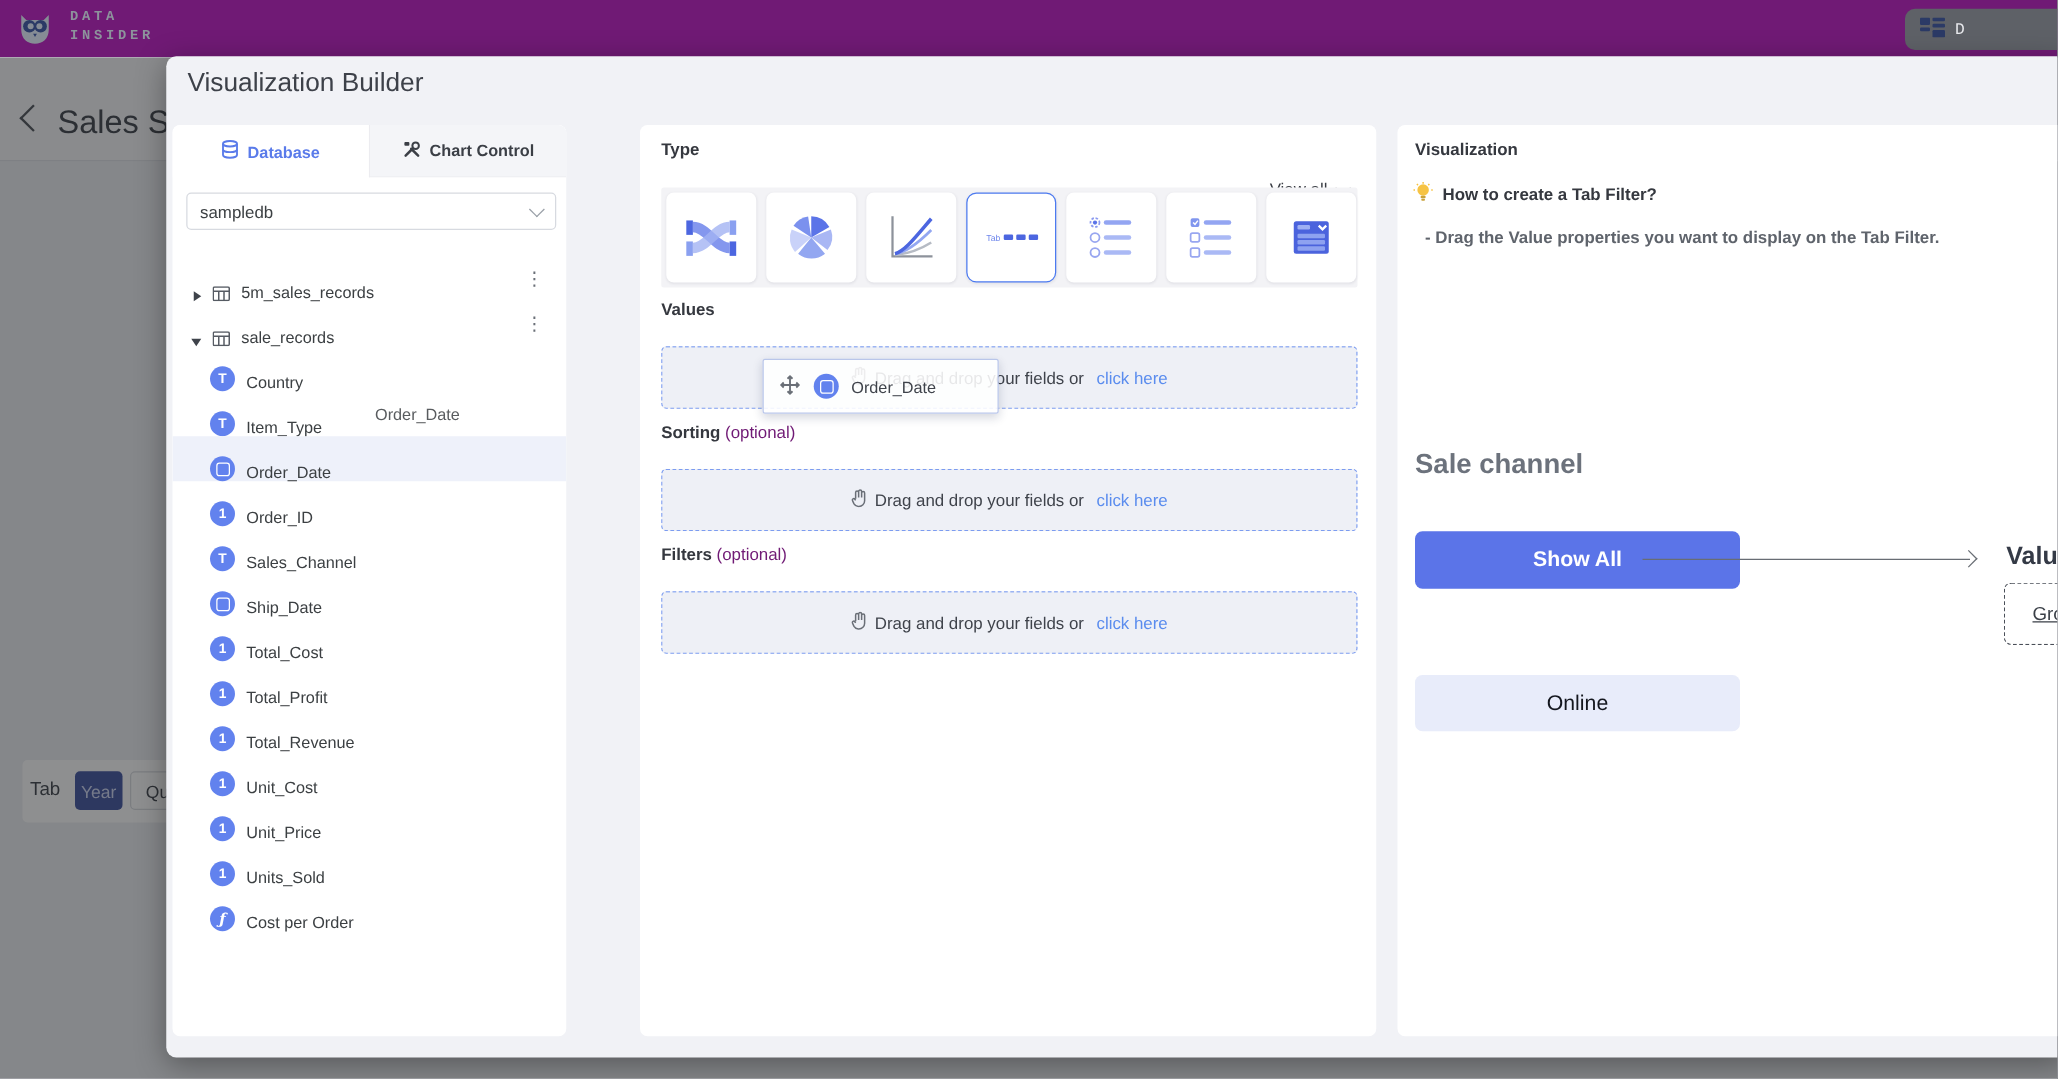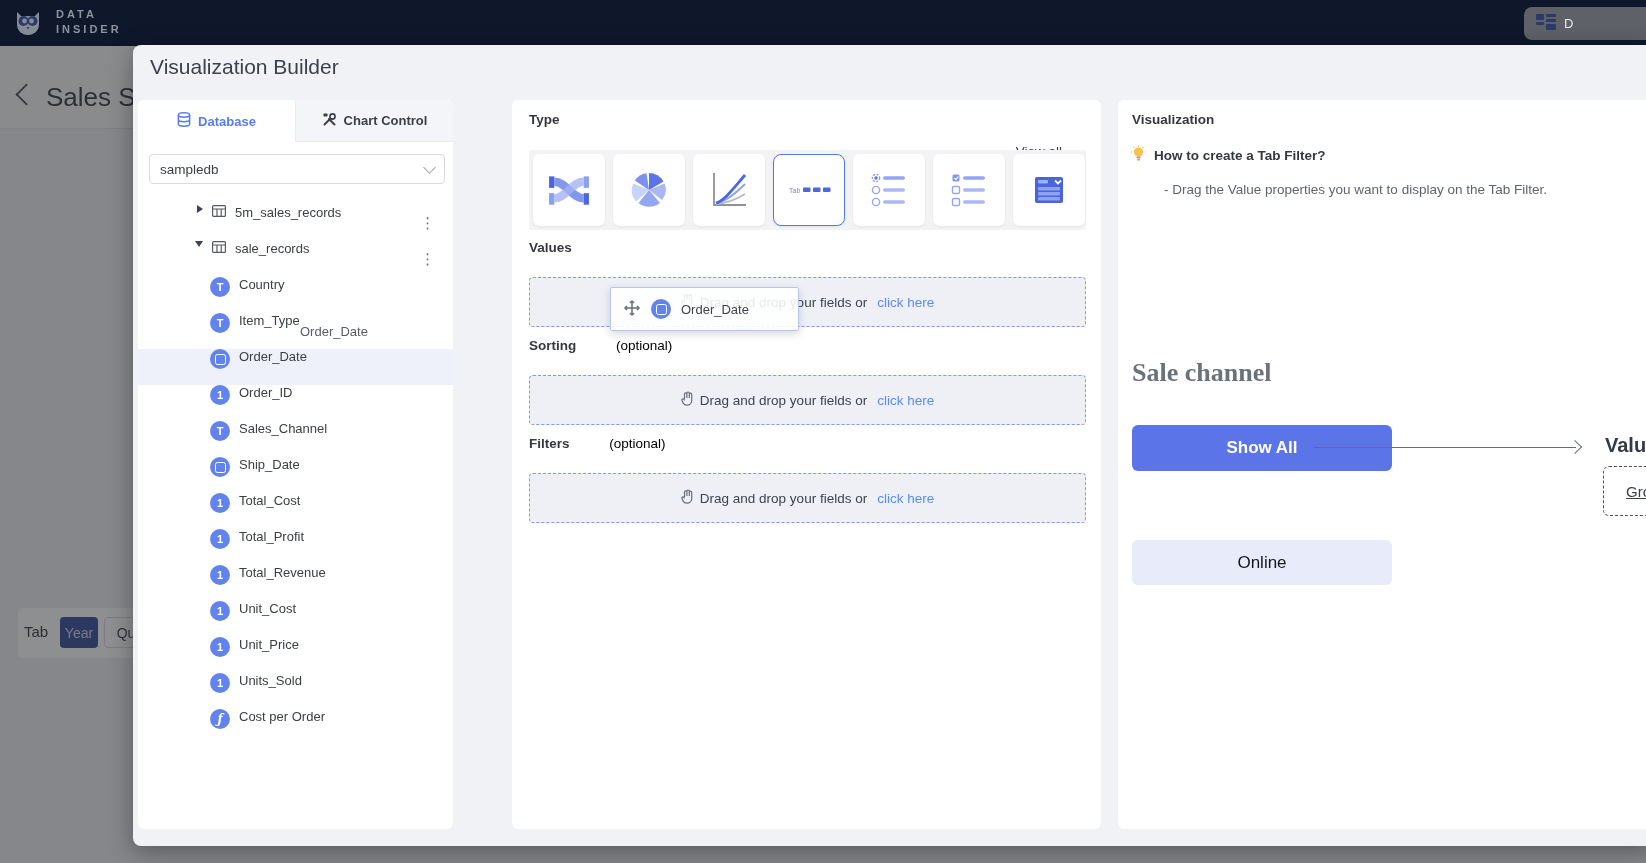--- a/index.html
+++ b/index.html
@@ -1,20 +1,20 @@
 <!DOCTYPE html>
 <html><head>
 <meta charset="utf-8">
 <style>
   html,body{margin:0;padding:0;background:#3a3b3e;font-family:"Liberation Sans",sans-serif;}
   .viewport{position:relative;width:1646px;height:863px;overflow:hidden;background:#eceef2;}
   .abs{position:absolute;}
 
   
-  .navbar{position:absolute;left:0;top:0;width:1646px;height:46px;background:#0f172a;}
+  .navbar{position:absolute;left:0;top:0;width:1646px;height:46px;background:#701a75;font-family:Liberation Mono, monospace;}
   .brand{position:absolute;left:56px;top:7px;color:#8d939c;font-size:11px;font-weight:bold;letter-spacing:3px;line-height:15px;}
   .owl{position:absolute;left:12px;top:6px;}
   .dockbtn{position:absolute;left:1524px;top:7px;width:150px;height:33px;background:#5e6167;border-radius:8px;display:flex;align-items:center;padding-left:12px;box-sizing:border-box;color:#e9eaee;font-size:13px;gap:8px;}
 
   
   .page{position:absolute;left:0;top:46px;width:1646px;height:817px;background:#eceef2;}
   .pg-header{position:absolute;left:0;top:0;width:100%;height:82px;background:#f6f7f9;border-bottom:1px solid #dfe1e6;}
   .back{position:absolute;left:14px;top:36px;width:22px;height:22px;border-left:3px solid #4a4e55;border-bottom:3px solid #4a4e55;transform:rotate(45deg) scale(.62);}
   .pg-title{position:absolute;left:46px;top:36px;font-size:26px;color:#3a3f47;}
   .chart-card{position:absolute;left:18px;top:98px;width:150px;height:452px;background:#ffffff;border-radius:4px;}
@@ -40,52 +40,52 @@
   .ltab{flex:1;display:flex;align-items:center;justify-content:center;gap:7px;font-size:13px;font-weight:bold;}
   .ltab.active{background:#ffffff;color:#5a7bea;}
   .ltab.inactive{background:#f4f5f8;color:#3b3f46;border-left:1px solid #ececf0;border-bottom:1px solid #ececf0;border-radius:0 6px 0 0;}
   .selrow{position:absolute;left:11px;top:54px;width:296px;height:30px;border:1px solid #d7dae0;border-radius:4px;box-sizing:border-box;display:flex;align-items:center;padding:0 10px;font-size:13.5px;color:#3c4043;}
   .chev{width:8px;height:8px;border-right:1.6px solid #9aa0a8;border-bottom:1.6px solid #9aa0a8;transform:rotate(45deg);display:inline-block;}
   .selrow .chev{margin-left:auto;margin-top:-4px;}
   .searchic{position:absolute;left:330px;top:58px;}
 
   
   .tree{position:absolute;left:0;top:105px;width:100%;}
-  .trow{position:relative;height:36px;display:flex;align-items:flex-start;font-size:13px;color:#3c4043;padding-left:42px;}
+  .trow{position:relative;height:36px;display:flex;align-items:flex-end;font-size:13px;color:#3c4043;}
   .trow.hl{background:#eef1fa;}
   .caret-r{width:0;height:0;border-left:6px solid #3f434b;border-top:4.5px solid transparent;border-bottom:4.5px solid transparent;margin-left:17px;}
   .caret-d{width:0;height:0;border-top:6px solid #3f434b;border-left:4.5px solid transparent;border-right:4.5px solid transparent;margin-left:15px;}
   .tbl-ic{margin-left:9px;margin-right:9px;display:flex;}
   .kebab{position:absolute;right:18px;top:9px;color:#6a6f77;font-size:15px;letter-spacing:0;}
   .ficon{width:20px;height:20px;border-radius:50%;background:#6282ee;color:#fff;margin-left:30px;margin-right:9px;display:flex;align-items:center;justify-content:center;font-size:11px;font-weight:bold;flex:0 0 20px;}
   .ficon.t::after{content:"T";}
   .ficon.n::after{content:"1";}
   .ficon.f::after{content:"\0192";font-style:italic;font-family:"DejaVu Serif",serif;font-size:12px;}
   .ficon.d span{width:9px;height:9px;border:1.6px solid #fff;border-radius:2.5px;display:block;}
   .ghost-label{position:absolute;left:162px;top:224px;font-size:13px;color:rgba(60,64,67,.85);}
 
   
   .sect-label{font-size:13.5px;font-weight:bold;color:#35383f;}
-  .opt{font-weight:normal;color:#000000;margin-left:36px;}
+  .opt{font-weight:normal;color:#701a75;}
   .viewall{position:absolute;right:22px;top:12px;font-size:13.5px;color:#3a3d44;display:flex;align-items:center;gap:8px;margin-top:32px;}
   .viewall .chev{margin-top:-3px;}
   .tilestrip{position:absolute;left:17px;top:50px;width:557px;height:80px;background:#f3f3f6;border-radius:2px;}
   .tile{position:absolute;top:4px;width:72px;height:72px;background:#ffffff;border-radius:6px;box-shadow:0 1px 2px rgba(40,44,60,.08);display:flex;align-items:center;justify-content:center;box-sizing:border-box;}
   .tile.sel{border:1.5px solid #4c7af0;border-radius:8px;}
   .zone{position:absolute;left:17px;width:557px;height:50px;background:#eef0f6;border:1.5px dashed #7c9cf0;border-radius:4px;box-sizing:border-box;display:flex;align-items:center;justify-content:center;gap:6px;font-size:13.5px;color:#3f434b;}
   .zlink{color:#5a8cee;margin-left:4px;}
   .chip{position:absolute;left:98px;top:187px;width:189px;height:44px;background:rgba(255,255,255,.88);border:1px solid #b9c6ea;border-radius:2px;box-shadow:0 3px 8px rgba(30,40,80,.18);display:flex;align-items:center;padding:0 12px;gap:10px;box-sizing:border-box;font-size:13px;color:#3f434b;z-index:3;}
   .chip .ficon{margin:0;}
 
   
   .viz-head{position:absolute;left:14px;top:12px;font-size:13.5px;font-weight:bold;color:#35383f;}
   .tip-title{position:absolute;left:36px;top:48px;font-size:13.5px;font-weight:bold;color:#35383f;}
-  .tip-body{position:absolute;left:46px;top:82px;font-size:13.5px;color:#5f646c;}
+  .tip-body{position:absolute;left:22px;top:82px;font-size:13.5px;color:#5f646c;font-weight:bold;}
   .bulb{position:absolute;left:12px;top:45px;}
-  .widget-title{position:absolute;left:14px;top:258px;font-size:26px;font-weight:600;color:#6c727c;font-family:Liberation Serif, serif;}
+  .widget-title{position:absolute;left:14px;top:258px;font-size:22px;font-weight:600;color:#6c727c;}
   .optbtn{position:absolute;left:14px;width:260px;border-radius:6px;display:flex;align-items:center;justify-content:center;font-size:17px;box-sizing:border-box;}
   .optbtn.active{background:#5b74e8;color:#ffffff;font-weight:bold;height:46px;top:325px;}
   .optbtn.plain{background:#e8ecfa;color:#14171e;height:45px;}
   .ob2{top:383px;} .ob3{top:440px;}
   .ann-line{position:absolute;left:196px;top:347px;width:262px;border-top:1.5px solid #686d74;}
   .ann-head{position:absolute;left:452px;top:342px;width:9px;height:9px;border-top:1.5px solid #686d74;border-right:1.5px solid #686d74;transform:rotate(45deg);}
   .ann-value{position:absolute;left:487px;top:334px;font-size:20px;font-weight:bold;color:#343a46;}
   .ann-box{position:absolute;left:485px;top:366px;width:130px;height:50px;border:1.6px dashed #4a4f58;border-radius:6px;display:flex;align-items:center;padding-left:22px;box-sizing:border-box;}
   .ann-box span{font-size:15px;color:#3a3f47;text-decoration:underline;}
 </style>

